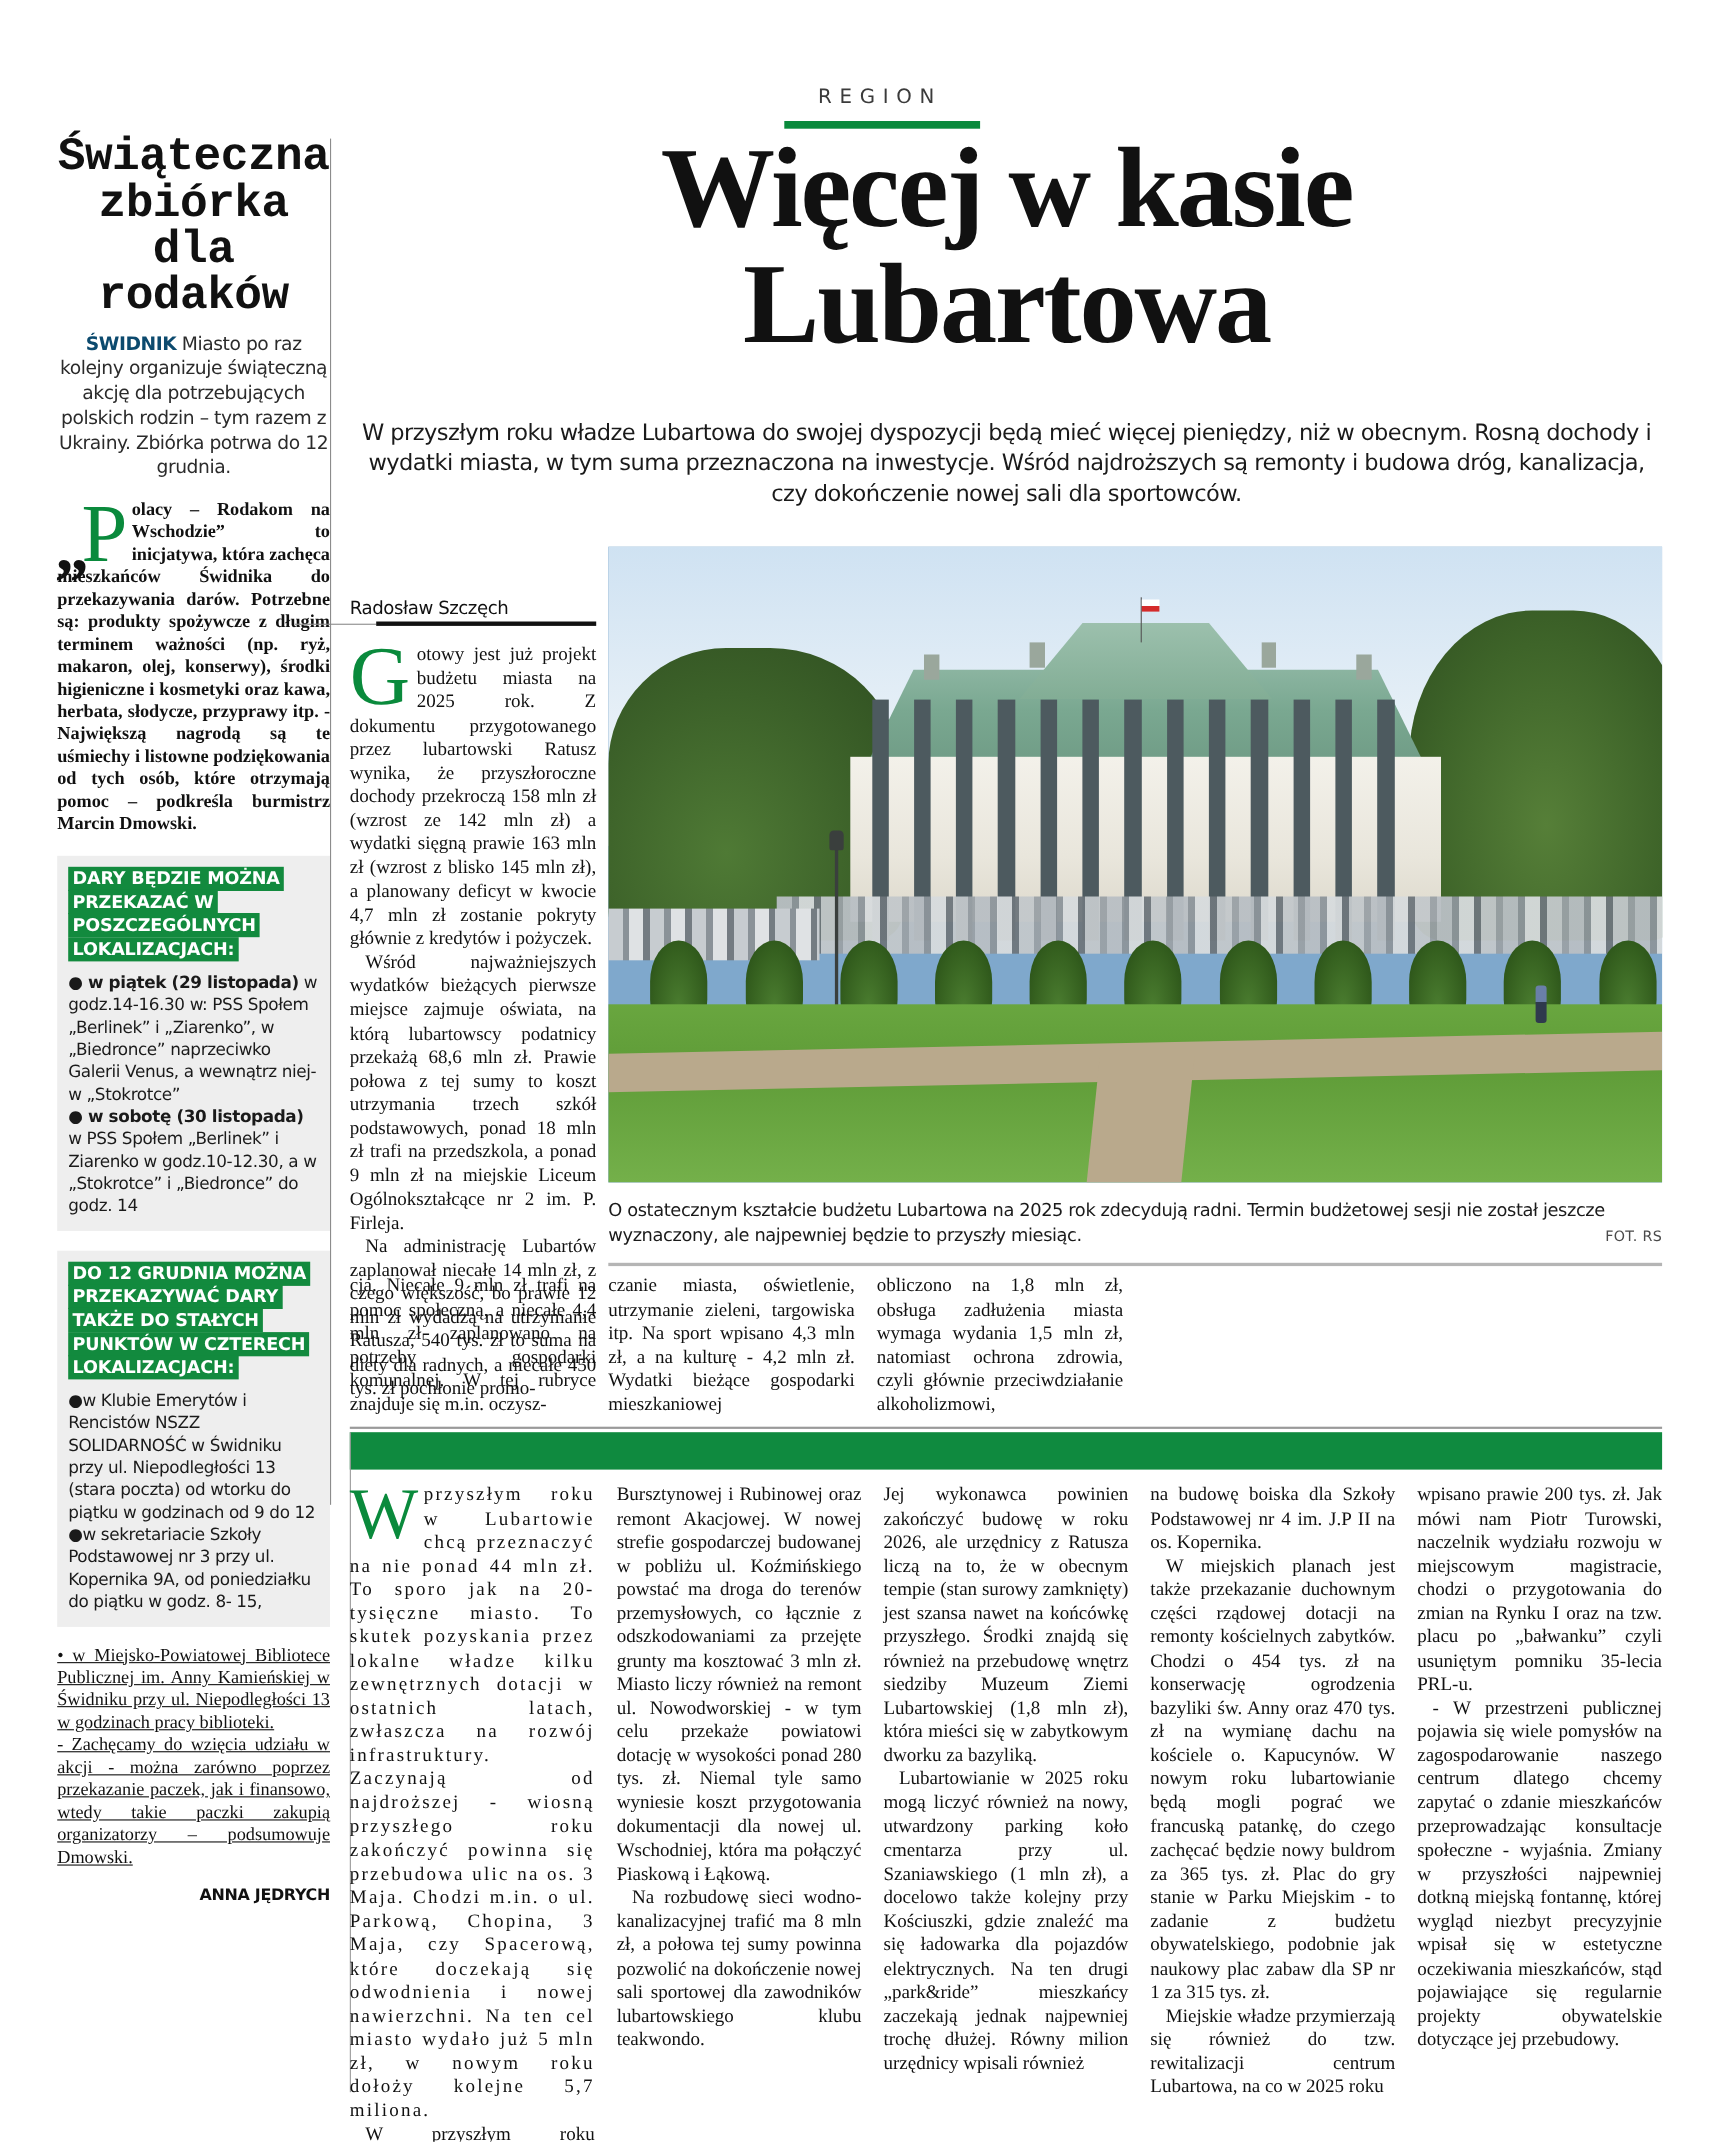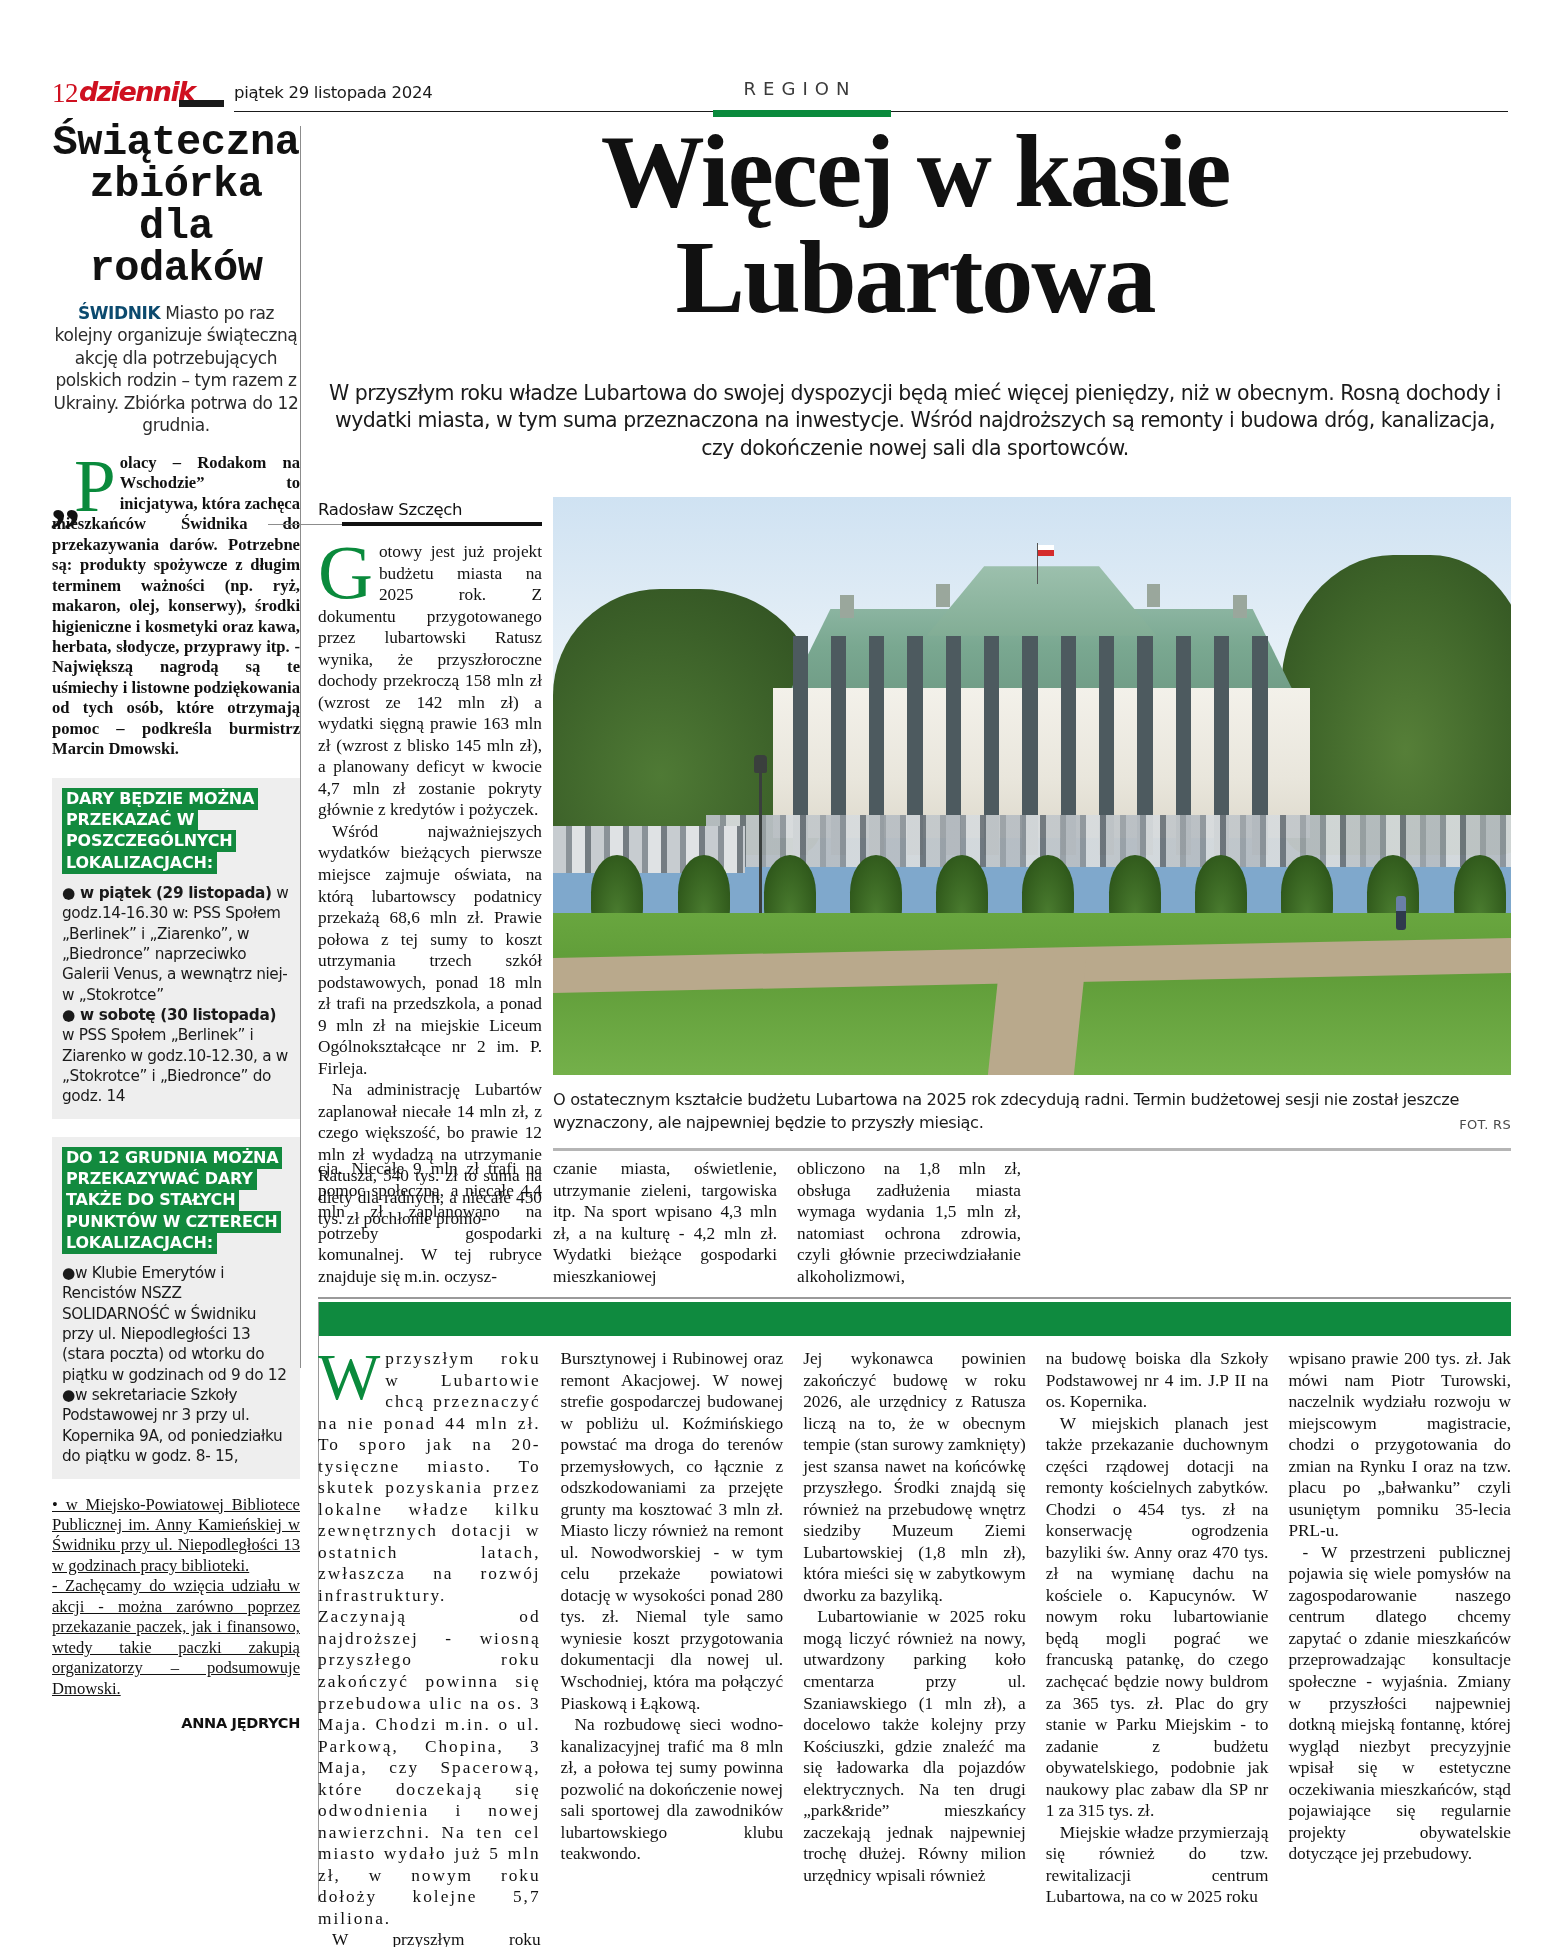--- a/index.html
+++ b/index.html
@@ -232,20 +232,21 @@
     position: absolute;
     left: 318px; top: 500px;
     width: 224px;
   }
   .byline {
     font-family: "DejaVu Sans", sans-serif;
     font-size: 16.5px;
     color: #111;
     letter-spacing: -0.4px;
     padding-bottom: 3px;
+    margin-top: 43px;
   }
   .byline-rule {
     position: relative;
     height: 5px;
     margin-bottom: 14px;
   }
   .byline-rule .thin {
     position: absolute; left: -50px; top: 2px;
     width: 74px; height: 1px; background: #8c8c8c;
   }
@@ -489,27 +490,20 @@
     color: #0a8a3c;
     margin: 2px 5px 0 0;
   }
   .sp { letter-spacing: 2px; }
 </style>
 </head>
 <body>
 
 <div class="page">
 
-  <div class="masthead">
-    <div class="mh-folio">12</div>
-    <div class="mh-logo">dziennik</div>
-    <div class="mh-logo-bar"></div>
-    <div class="mh-date">piątek 29 listopada 2024</div>
-    <div class="mh-rule"></div>
-  </div>
   <div class="section-kicker">REGION</div>
   <div class="section-underline"></div>
 
   <div class="rail-divider"></div>
   <div class="rail">
 
     <div class="rail-head">Świąteczna zbiórka dla rodaków</div>
 
     <div class="rail-lead">
       <span class="loc">ŚWIDNIK</span><span> Miasto po raz kolejny organizuje świąteczną akcję dla potrzebujących polskich rodzin – tym razem z Ukrainy. Zbiórka potrwa do 12 grudnia.</span>

